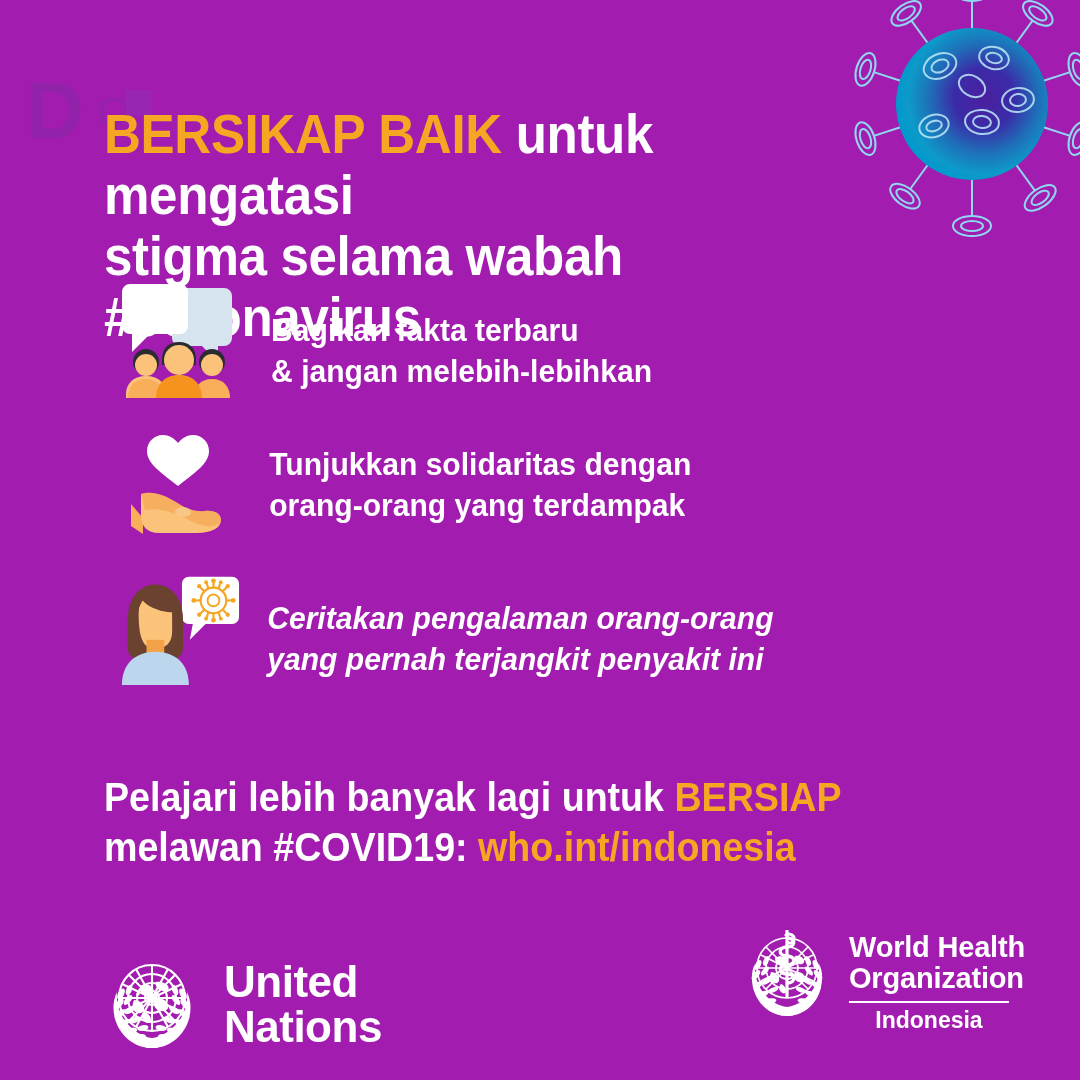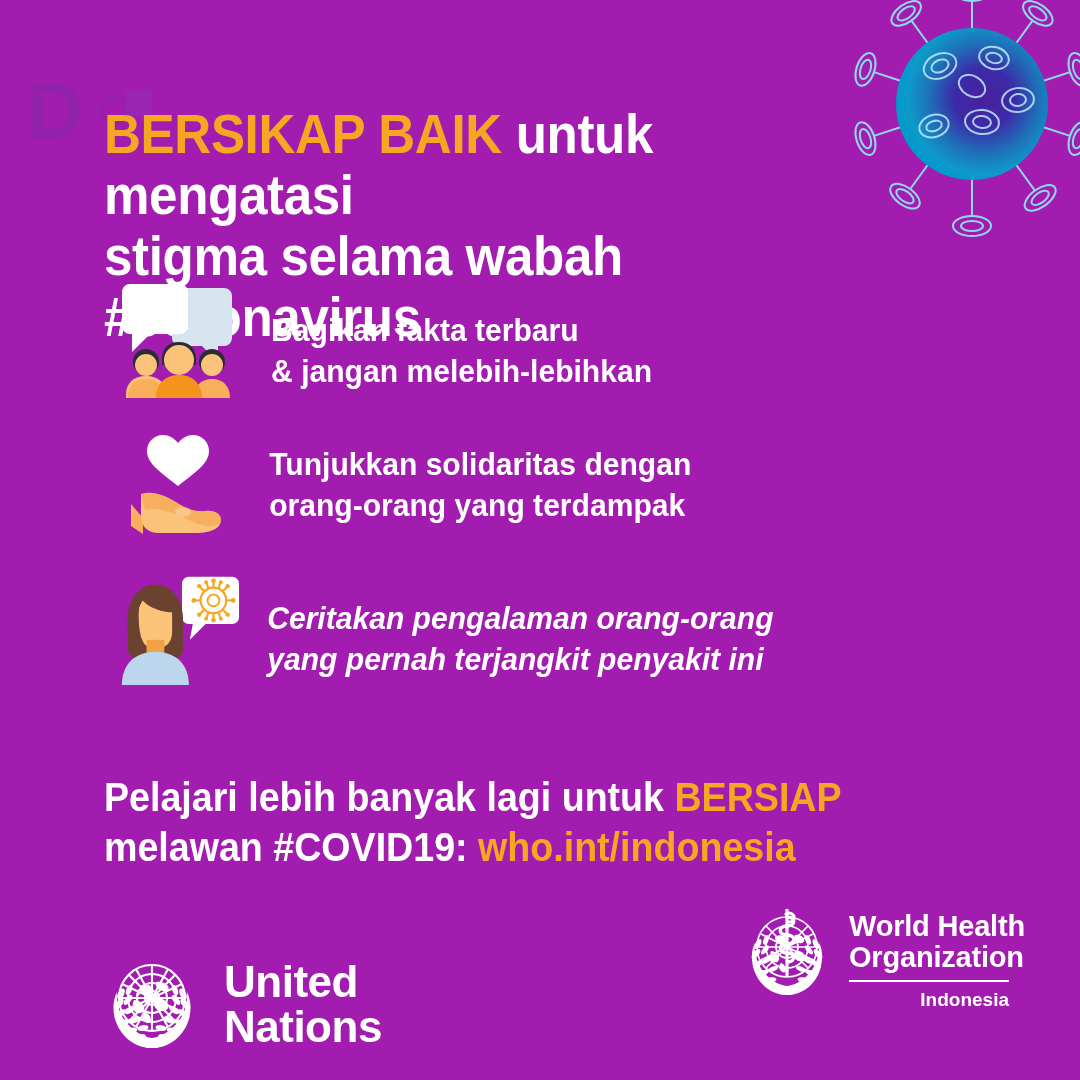--- a/index.html
+++ b/index.html
@@ -130,21 +130,21 @@
     font-size: 44px;
     line-height: 45px;
     padding-left: 16px;
     letter-spacing: -0.5px;
     white-space: pre-line;
   }
 
   .who-logo {
     position: absolute;
     left: 735px;
-    top: 903px;
+    top: 924px;
     display: flex;
     align-items: flex-start;
   }
   .who-mark { width: 104px; height: 100px; flex: 0 0 auto; }
   .who-text { padding-left: 10px; padding-top: 8px; }
   .who-name {
     color: #ffffff;
     font-weight: bold;
     font-size: 29px;
     line-height: 31px;
@@ -153,23 +153,23 @@
   }
   .who-rule {
     width: 160px;
     height: 2px;
     background: #ffffff;
     margin: 7px 0 5px 0;
   }
   .who-country {
     color: #ffffff;
     font-weight: bold;
-    font-size: 19px;
+    font-size: 23px;
     line-height: 25px;
-    text-align: right;
+    text-align: center;
     width: 160px;
   }
 </style>
 </head>
 <body>
 
 <div class="poster">
 
   <svg class="watermark" viewBox="0 0 130 86">
     <text x="0" y="70" font-family="Liberation Sans, sans-serif" font-size="80" font-weight="bold" fill="#0b5d7a">D</text>

